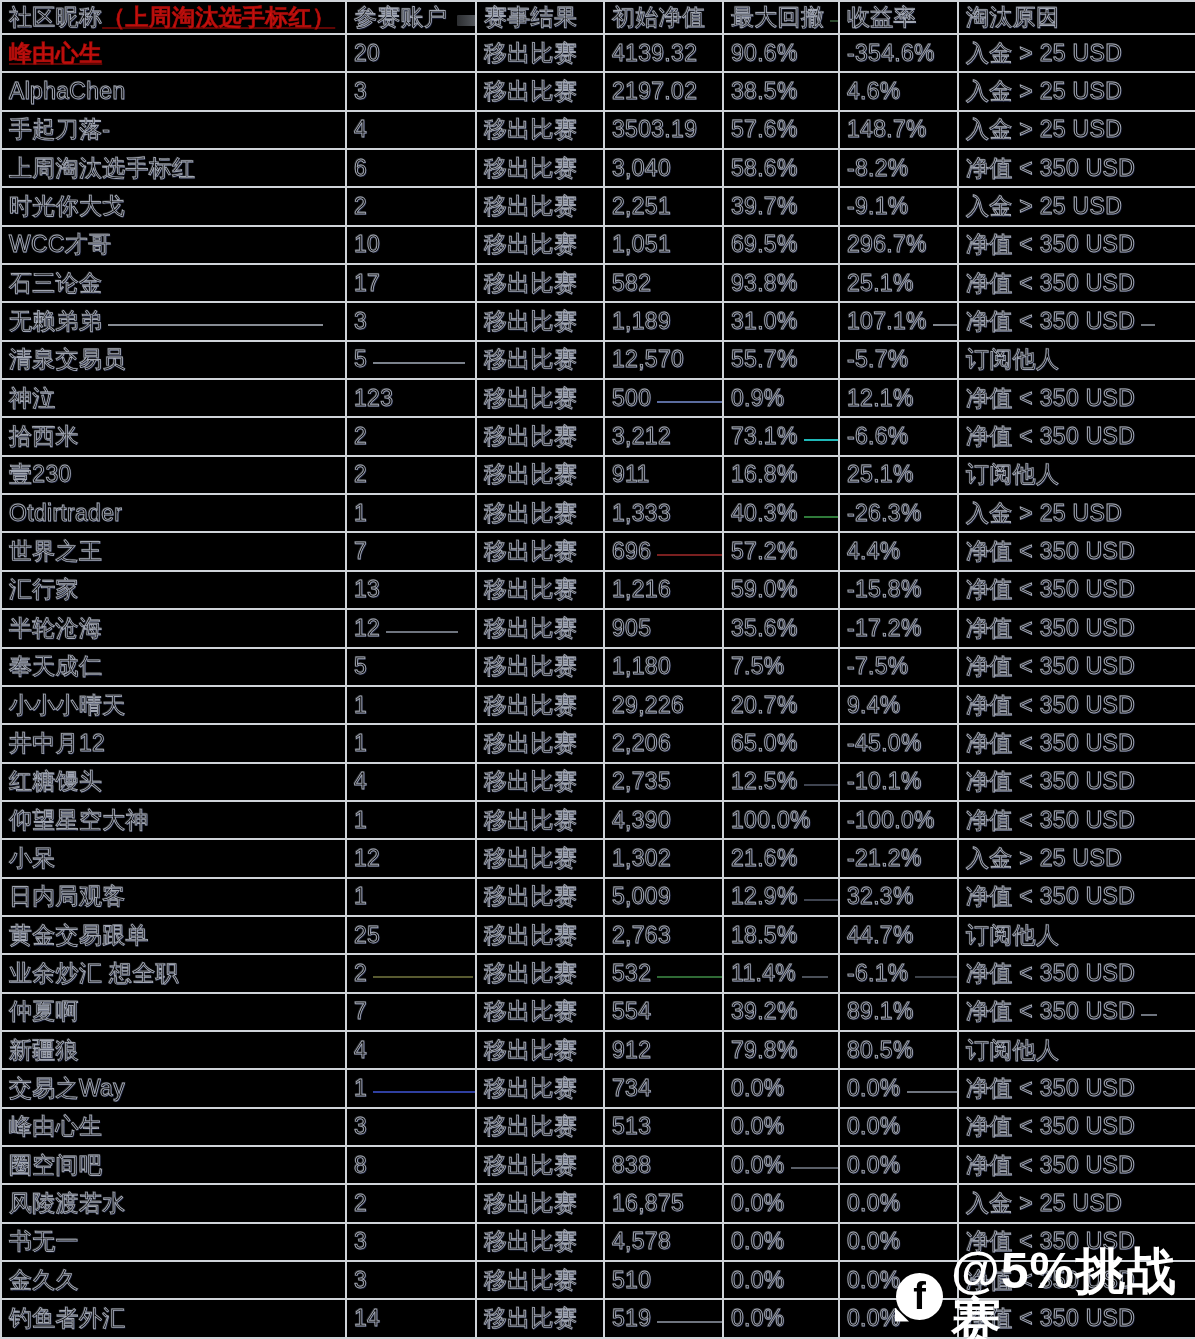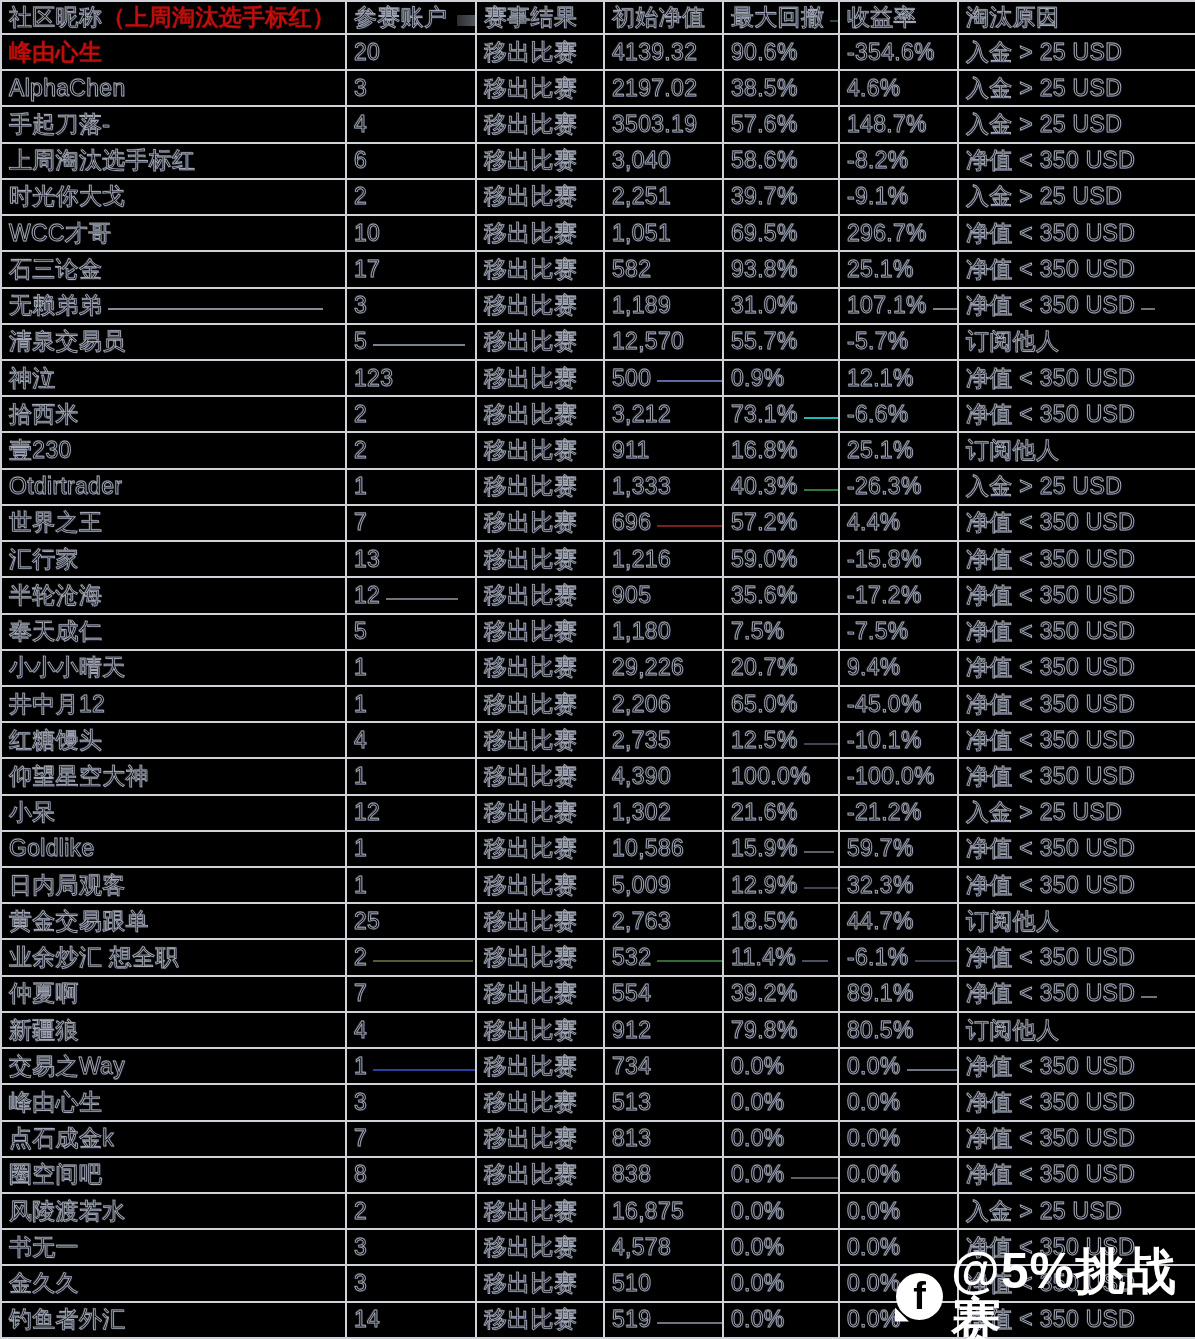--- a/index.html
+++ b/index.html
@@ -34,20 +34,21 @@
       1px 1px 0 rgba(80,105,225,0.22),
       -1px -1px 0 rgba(235,240,248,0.16),
       0 0 2px rgba(145,155,172,0.35);
     letter-spacing:0.3px;
   }
   .red-text{
     color:#e81310;
     -webkit-text-stroke:0.5px rgba(130,10,8,0.55);
     font-weight:700;
     text-shadow:0 0 1px rgba(90,6,4,0.6);
+    text-decoration:underline;
   }
   .smudge{
     display:inline-block;
     width:54px;height:11px;
     margin-left:10px;
     vertical-align:middle;
     background:linear-gradient(90deg,#2c2e31,#686d74 55%,#43474d);
     border-radius:1px;
   }
   .artifact-line{
@@ -304,29 +305,20 @@
       <tr>
     <td><span class="t">小呆</span></td>
     <td><span class="t">12</span></td>
     <td><span class="t">移出比赛</span></td>
     <td><span class="t">1,302</span></td>
     <td><span class="t">21.6%</span></td>
     <td><span class="t">-21.2%</span></td>
     <td><span class="t">入金 &gt; 25 USD</span></td>
   </tr>
       <tr>
-    <td><span class="t">Goldlike</span></td>
-    <td><span class="t">1</span></td>
-    <td><span class="t">移出比赛</span></td>
-    <td><span class="t">10,586</span></td>
-    <td><span class="t">15.9%</span><span class="artifact-line" style="background: rgb(90, 95, 104); width: 30px;"></span></td>
-    <td><span class="t">59.7%</span></td>
-    <td><span class="t">净值 &lt; 350 USD</span></td>
-  </tr>
-      <tr>
     <td><span class="t">日内局观客</span></td>
     <td><span class="t">1</span></td>
     <td><span class="t">移出比赛</span></td>
     <td><span class="t">5,009</span></td>
     <td><span class="t">12.9%</span><span class="artifact-line" style="background: rgb(63, 68, 80); width: 72px;"></span></td>
     <td><span class="t">32.3%</span></td>
     <td><span class="t">净值 &lt; 350 USD</span></td>
   </tr>
       <tr>
     <td><span class="t">黄金交易跟单</span></td>
@@ -371,29 +363,20 @@
     <td><span class="t">734</span></td>
     <td><span class="t">0.0%</span></td>
     <td><span class="t">0.0%</span><span class="artifact-line" style="background: rgb(110, 116, 126); width: 78px;"></span></td>
     <td><span class="t">净值 &lt; 350 USD</span></td>
   </tr>
       <tr>
     <td><span class="t">峰由心生</span></td>
     <td><span class="t">3</span></td>
     <td><span class="t">移出比赛</span></td>
     <td><span class="t">513</span></td>
-    <td><span class="t">0.0%</span></td>
-    <td><span class="t">0.0%</span></td>
-    <td><span class="t">净值 &lt; 350 USD</span></td>
-  </tr>
-      <tr>
-    <td><span class="t">点石成金k</span></td>
-    <td><span class="t">7</span></td>
-    <td><span class="t">移出比赛</span></td>
-    <td><span class="t">813</span></td>
     <td><span class="t">0.0%</span></td>
     <td><span class="t">0.0%</span></td>
     <td><span class="t">净值 &lt; 350 USD</span></td>
   </tr>
       <tr>
     <td><span class="t">圈空间吧</span></td>
     <td><span class="t">8</span></td>
     <td><span class="t">移出比赛</span></td>
     <td><span class="t">838</span></td>
     <td><span class="t">0.0%</span><span class="artifact-line" style="background: rgb(90, 95, 104); width: 82px;"></span></td>

